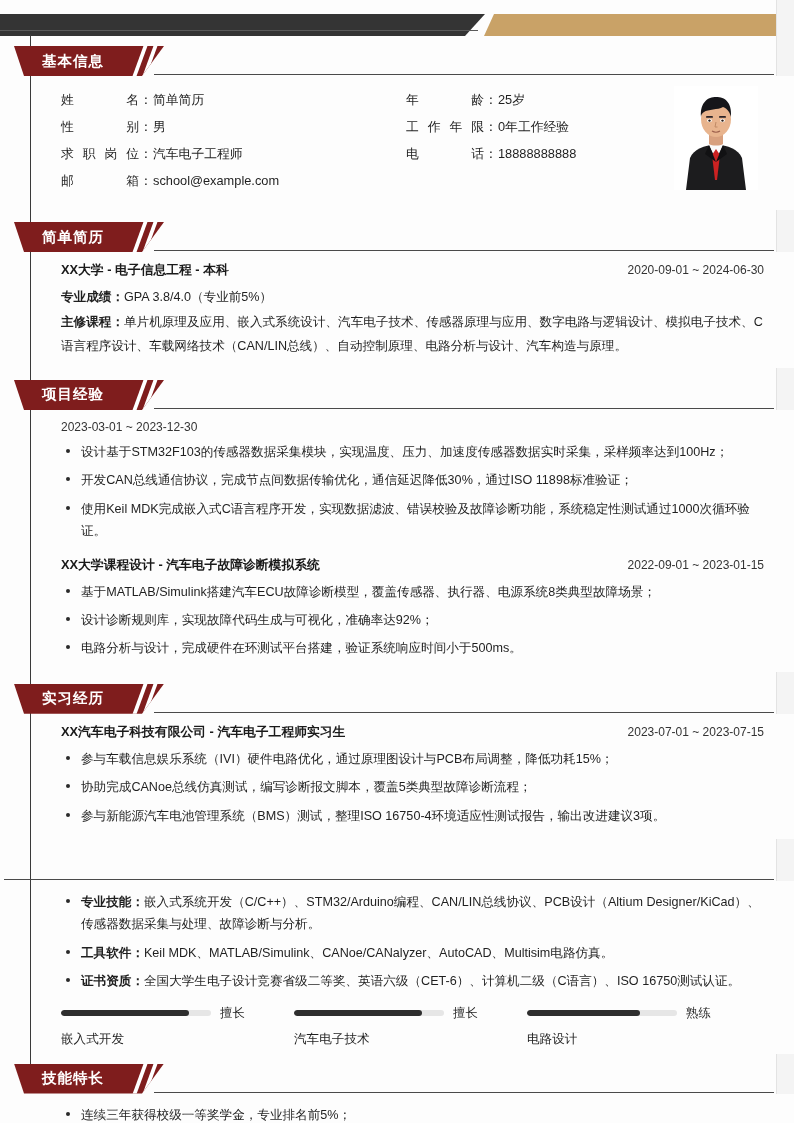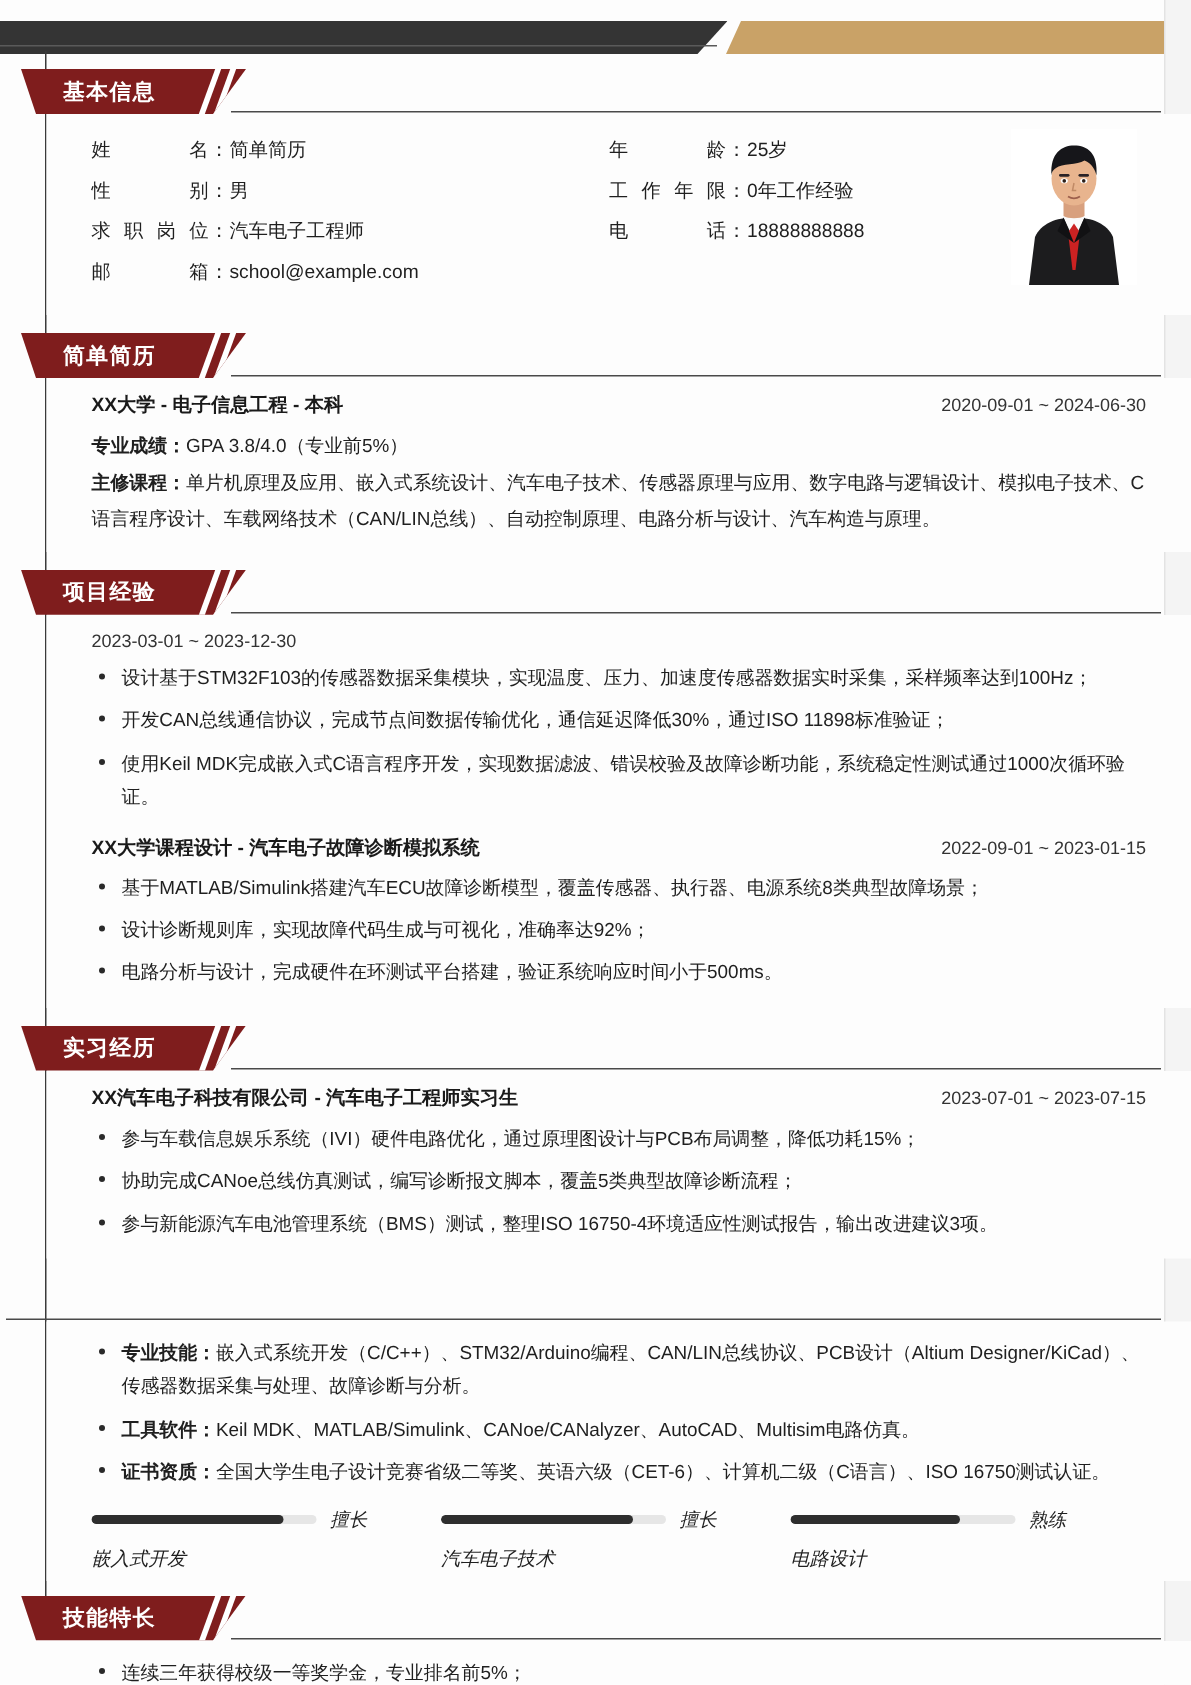--- a/index.html
+++ b/index.html
@@ -169,21 +169,21 @@
     border-radius: 50%;
     background: #2a2a2a;
   }
   ul.bullets li b { font-weight: bold; }
   
   .skills-bars {
     display: flex;
     margin-top: 12px;
     gap: 0;
   }
-  .skill-unit { width: 233px; font-style: italic; }
+  .skill-unit { width: 233px; }
   .skill-meter { display: flex; align-items: center; gap: 9px; }
   .skill-track {
     position: relative;
     width: 150px; height: 6px;
     background: #e6e6e6;
     border-radius: 3px;
     overflow: hidden;
   }
   .skill-fill {
     position: absolute; left: 0; top: 0;

